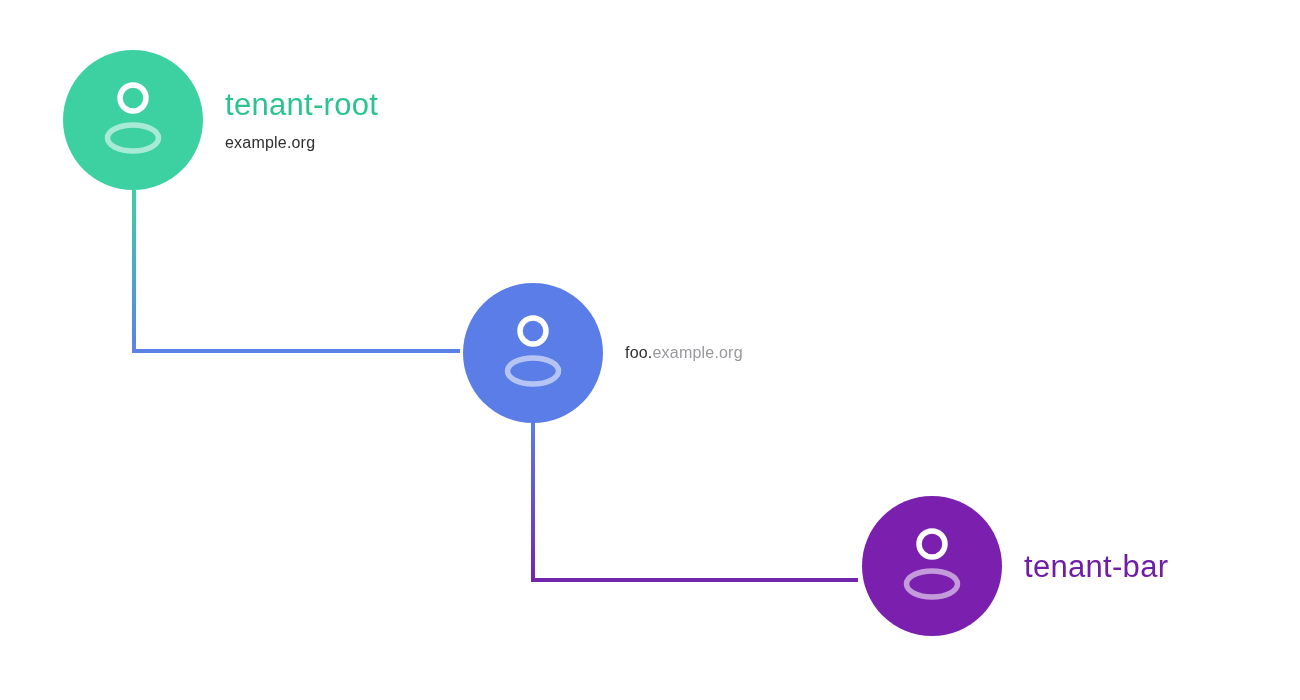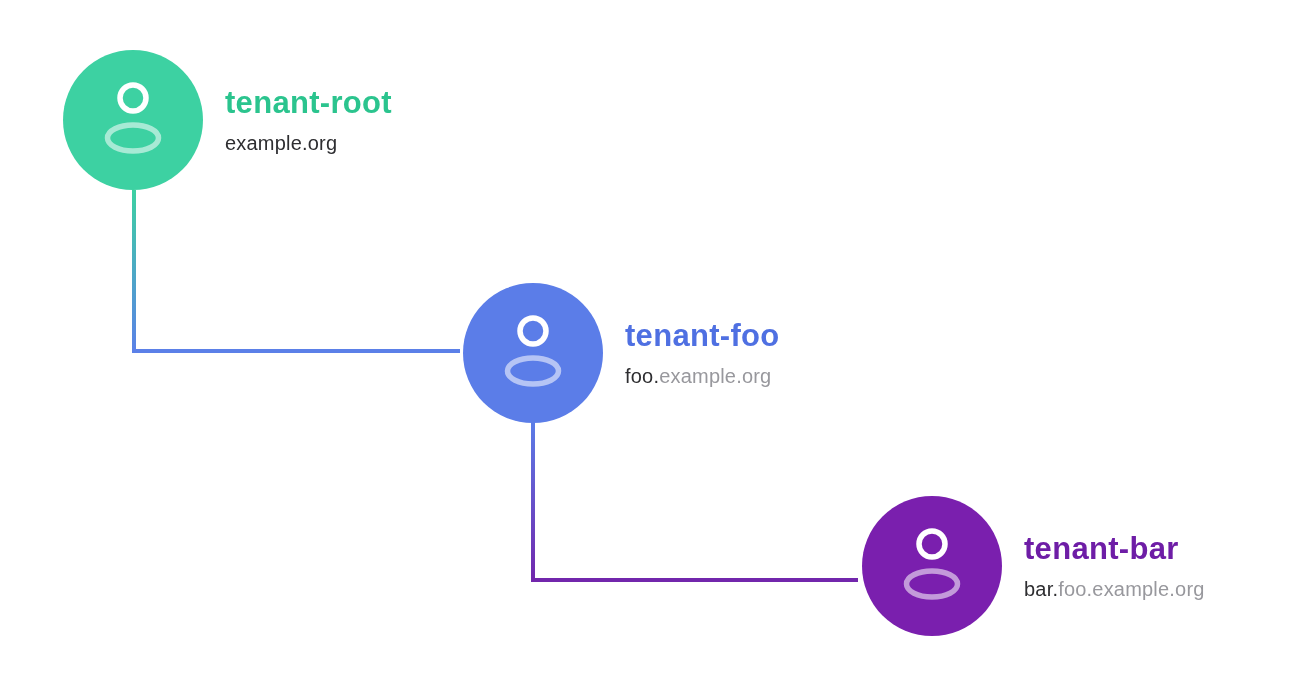--- a/index.html
+++ b/index.html
@@ -55,27 +55,27 @@
     stroke: rgba(255, 255, 255, 0.55);
     stroke-width: 5.5;
   }
   .node-text {
     display: flex;
     flex-direction: column;
     gap: 15px;
   }
   .node-title {
     font-size: 31px;
-    font-weight: 700;
+    font-weight: 400;
     line-height: 1;
     letter-spacing: 0.3px;
     color: var(--name-color);
   }
   .node-domain {
-    font-size: 20px;
+    font-size: 16px;
     line-height: 1;
     letter-spacing: 0.2px;
   }
   .domain-prefix { color: #2e2e31; }
   .domain-suffix { color: #98989d; }
 </style>
 </head>
 <body>
 
 <div class="canvas">
@@ -102,32 +102,30 @@
 
   <div class="node" style="left: 463px; top: 283px; --circle-color: #5b7de8; --name-color: #4f70e2;">
     <div class="avatar">
       <svg width="140" height="140" viewBox="0 0 140 140">
         <circle class="avatar-bg" cx="70" cy="70" r="70"></circle>
         <circle class="icon-head" cx="70" cy="48" r="13"></circle>
         <ellipse class="icon-body" cx="70" cy="88" rx="25.5" ry="13"></ellipse>
       </svg>
     </div>
     <div class="node-text">
-      <div class="node-title">tenant-foo</div>
       <div class="node-domain"><span class="domain-prefix">foo.</span><span class="domain-suffix">example.org</span></div>
     </div>
   </div>
 
   <div class="node" style="left: 862px; top: 496px; --circle-color: #7a1fae; --name-color: #6e1da6;">
     <div class="avatar">
       <svg width="140" height="140" viewBox="0 0 140 140">
         <circle class="avatar-bg" cx="70" cy="70" r="70"></circle>
         <circle class="icon-head" cx="70" cy="48" r="13"></circle>
         <ellipse class="icon-body" cx="70" cy="88" rx="25.5" ry="13"></ellipse>
       </svg>
     </div>
     <div class="node-text">
       <div class="node-title">tenant-bar</div>
-      <div class="node-domain"><span class="domain-prefix">bar.</span><span class="domain-suffix">foo.example.org</span></div>
     </div>
   </div>
 
 </div>
 
 </body></html>

